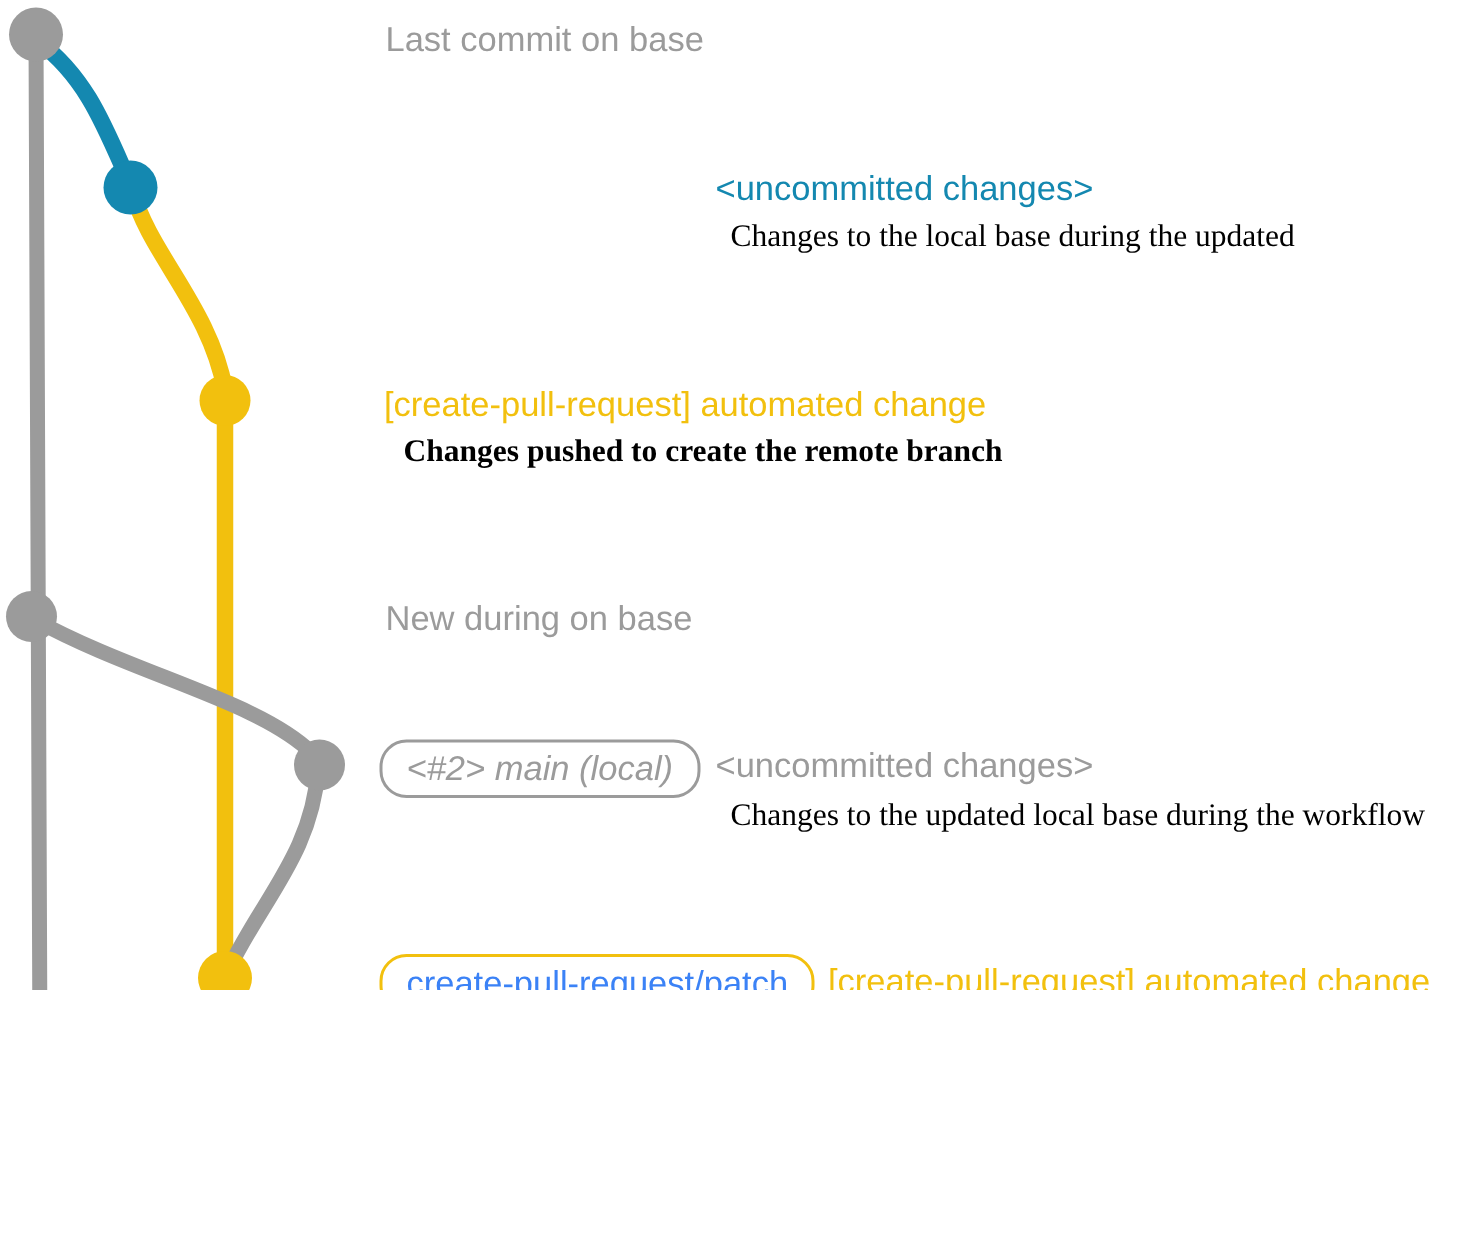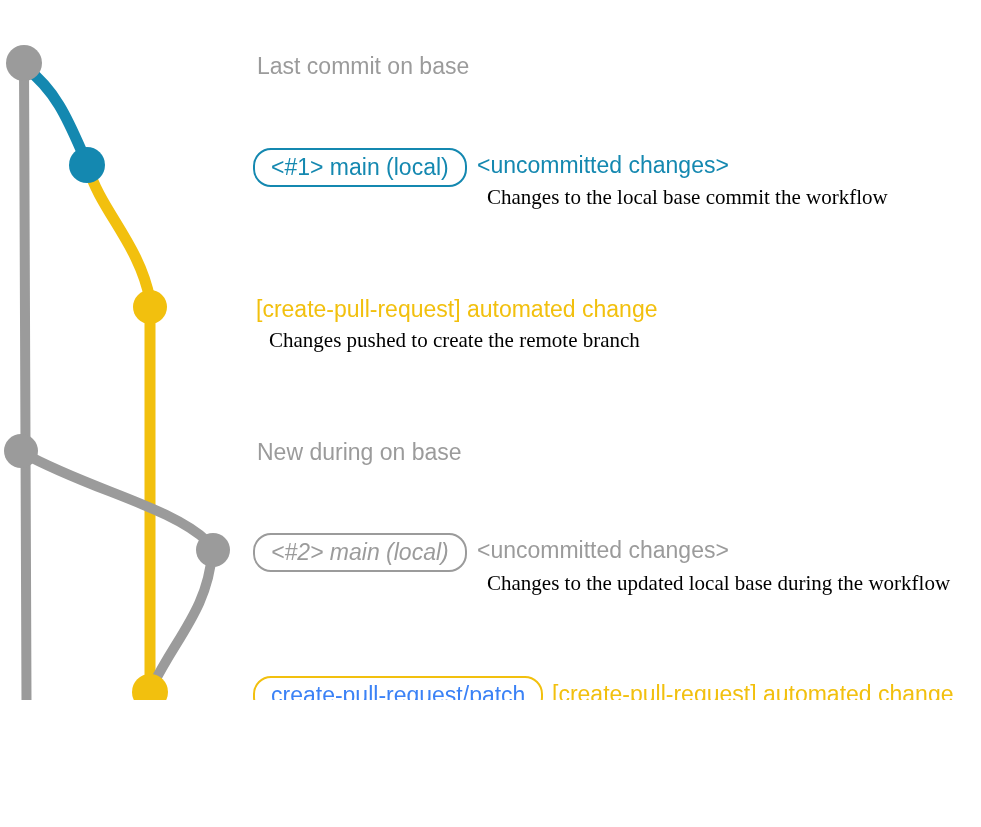--- a/index.html
+++ b/index.html
@@ -3,21 +3,20 @@
 <meta charset="utf-8">
 <style>
   html, body { margin: 0; padding: 0; background: #ffffff; }
   .stage {
     position: relative;
     width: 981px;
     height: 660px;
     background: #ffffff;
     overflow: hidden;
     font-family: "Liberation Sans", sans-serif;
-    margin-top: 40px;
   }
   .abs { position: absolute; }
   .label {
     font-size: 23px;
     line-height: 1.2;
     white-space: nowrap;
     font-family: "Liberation Sans", sans-serif;
   }
   .badge {
     display: inline-block;
@@ -63,26 +62,25 @@
     <circle cx="87" cy="125" r="18" fill="#1488b0"></circle>
     <circle cx="150" cy="267" r="17" fill="#f2c00e"></circle>
     <circle cx="21" cy="411" r="17" fill="#9b9b9b"></circle>
     <circle cx="213" cy="510" r="17" fill="#9b9b9b"></circle>
     <circle cx="150" cy="652" r="18" fill="#f2c00e"></circle>
     <circle cx="28" cy="793" r="19" fill="#9b9b9b"></circle>
   </svg>
 
   <div class="abs label" style="left: 257px; top: 13px; color: rgb(155, 155, 155);">Last commit on base</div>
 
-  <div class="abs badge" style="left: 253px; top: 108px; color: rgb(20, 136, 176); border-color: rgb(20, 136, 176);">&lt;#1&gt; main (local)</div>
   <div class="abs label" style="left: 477px; top: 112px; color: rgb(20, 136, 176);">&lt;uncommitted changes&gt;</div>
-  <div class="abs desc" style="left: 487px; top: 145px; color: rgb(0, 0, 0);">Changes to the local base commit the workflow</div>
+  <div class="abs desc" style="left: 487px; top: 145px; color: rgb(0, 0, 0);">Changes to the local base during the updated</div>
 
   <div class="abs label" style="left: 256px; top: 256px; color: rgb(242, 192, 14);">[create-pull-request] automated change</div>
-  <div class="abs desc" style="left: 269px; top: 288px; color: rgb(0, 0, 0);">Changes pushed to create the remote branch</div>
+  <div class="abs desc" style="left: 269px; top: 288px; color: rgb(0, 0, 0); font-weight: bold;">Changes pushed to create the remote branch</div>
 
   <div class="abs label" style="left: 257px; top: 399px; color: rgb(155, 155, 155);">New during on base</div>
 
   <div class="abs badge" style="left: 253px; top: 493px; color: rgb(155, 155, 155); border-color: rgb(155, 155, 155); font-style: italic;">&lt;#2&gt; main (local)</div>
   <div class="abs label" style="left: 477px; top: 497px; color: rgb(155, 155, 155);">&lt;uncommitted changes&gt;</div>
   <div class="abs desc" style="left: 487px; top: 531px; color: rgb(0, 0, 0);">Changes to the updated local base during the workflow</div>
 
   <div class="abs badge" style="left: 253px; top: 636px; color: #3b82f6; border-color: rgb(242, 192, 14);">create-pull-request/patch</div>
   <div class="abs label" style="left: 552px; top: 641px; color: rgb(242, 192, 14);">[create-pull-request] automated change</div>
   <div class="abs desc" style="left: 564px; top: 675px; color: rgb(0, 0, 0);">Changes force pushed to update the remote branch</div>

